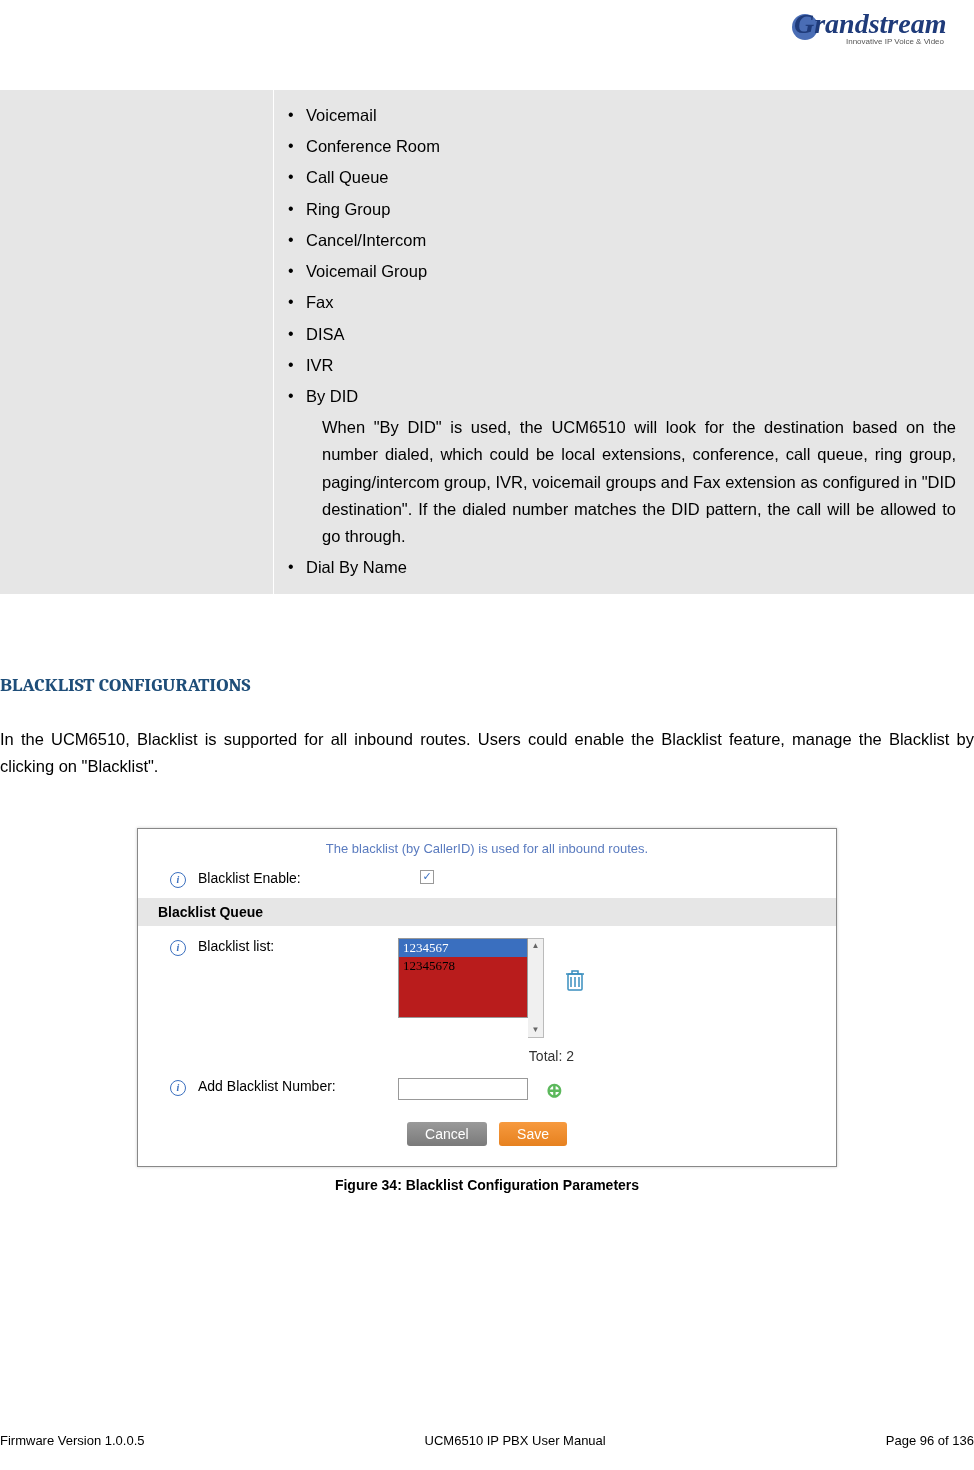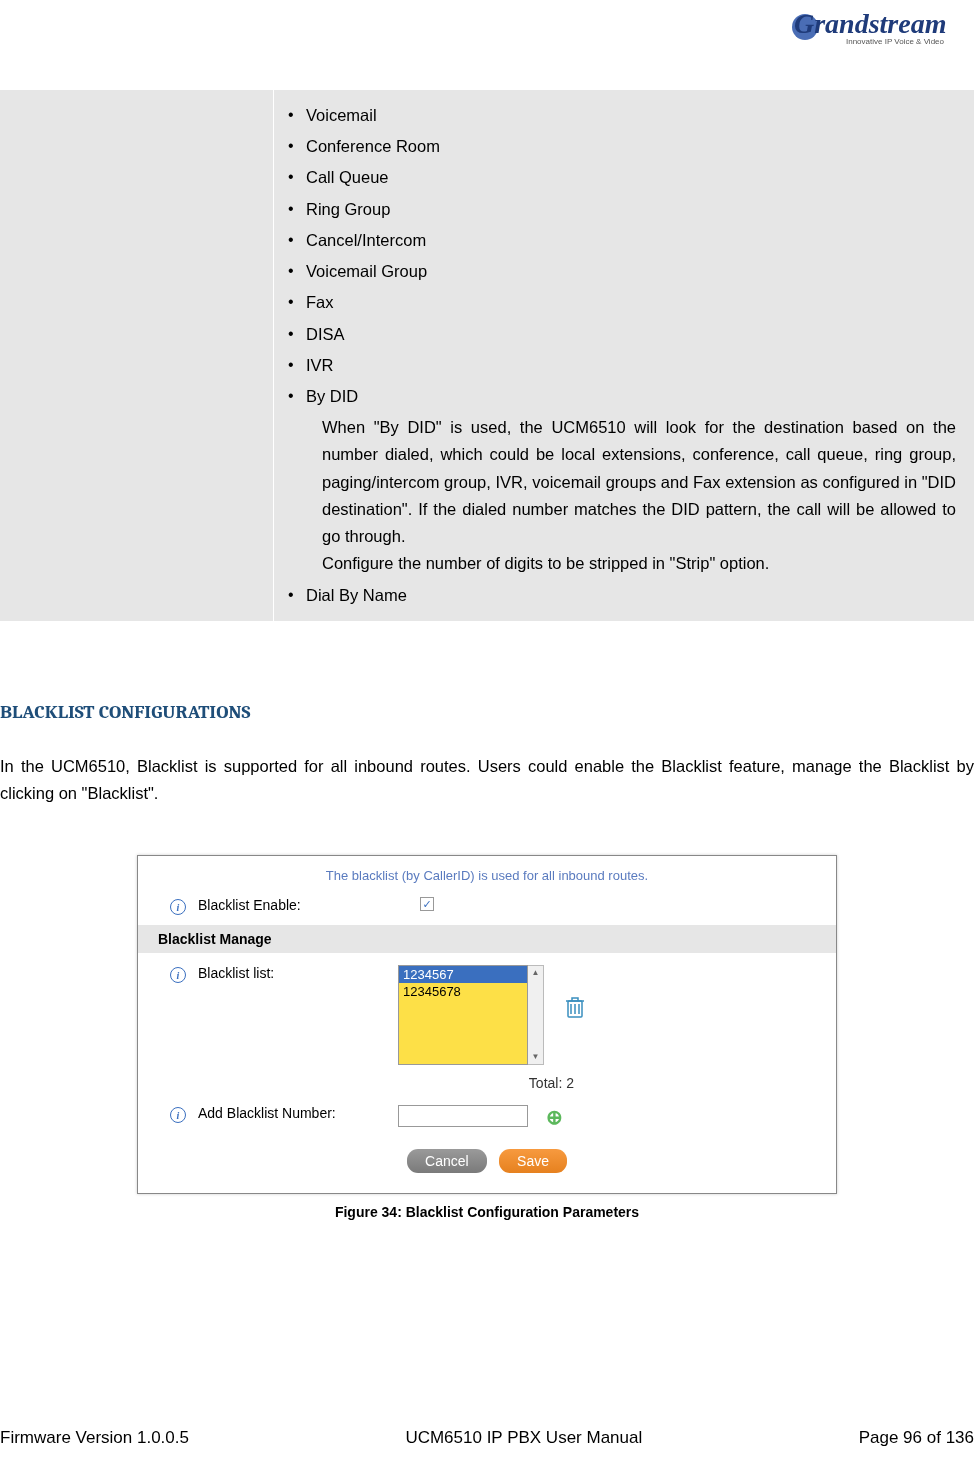--- a/index.html
+++ b/index.html
@@ -187,24 +187,25 @@
       font-size: 14px;
       font-weight: bold;
       margin: 6px -12px 12px -12px;
     }
     .listbox-wrapper {
       display: flex;
       align-items: flex-start;
     }
     .listbox {
       width: 130px;
-      height: 100px;
+      height: 80px;
       border: 1px solid #999;
       font-size: 13px;
-      background: #fde047;
+      background: #b91c1c;
+      font-family: Liberation Serif, serif;
     }
     .listbox-item {
       padding: 1px 4px;
     }
     .listbox-item.selected {
       background: #3a6fbf;
       color: #fff;
     }
     .scrollbar {
       width: 16px;
@@ -246,21 +247,21 @@
       font-size: 20px;
       font-weight: bold;
     }
     .dialog-footer {
       text-align: center;
       padding: 10px 0 14px 0;
     }
     .btn {
       display: inline-block;
       padding: 4px 18px;
-      border-radius: 11px;
+      border-radius: 3px;
       font-size: 14px;
       color: #fff;
       margin: 0 4px;
     }
     .btn-cancel {
       background: linear-gradient(#9a9a9a, #7a7a7a);
     }
     .btn-save {
       background: linear-gradient(#f79a3f, #e6811f);
     }
@@ -269,21 +270,21 @@
       font-size: 14px;
       font-weight: bold;
     }
     .footer {
       position: absolute;
       bottom: 22px;
       left: 0;
       width: 100%;
       display: flex;
       justify-content: space-between;
-      font-size: 17px;
+      font-size: 13px;
     }
     .footer-left { padding-left: 0; }
     .footer-right { padding-right: 0; }
     .content-wrap {
       padding: 0 0 0 0;
     }
   </style>
 </head>
 <body>
 
@@ -334,21 +335,20 @@
           </li>
           <li class="bullet-item">
             <span class="bullet-dot">•</span>
             <span class="bullet-text">IVR</span>
           </li>
           <li class="bullet-item">
             <span class="bullet-dot">•</span>
             <span class="bullet-text">By DID</span>
           </li>
           <div class="bullet-desc">When "By DID" is used, the UCM6510 will look for the destination based on the number dialed, which could be local extensions, conference, call queue, ring group, paging/intercom group, IVR, voicemail groups and Fax extension as configured in "DID destination". If the dialed number matches the DID pattern, the call will be allowed to go through.</div>
-          <div class="bullet-desc">Configure the number of digits to be stripped in "Strip" option.</div>
           <li class="bullet-item">
             <span class="bullet-dot">•</span>
             <span class="bullet-text">Dial By Name</span>
           </li>
         </ul>
     </div>
   </div>
 
   <div class="content-wrap">
     <div class="section-heading">BLACKLIST CONFIGURATIONS</div>
@@ -360,21 +360,21 @@
           <div class="dialog-desc">The blacklist (by CallerID) is used for all inbound routes.</div>
 
           <div class="dialog-row">
             <span class="info-icon">i</span>
             <span class="dialog-label">Blacklist Enable:</span>
             <div class="dialog-control">
               <span class="checkbox">✓</span>
             </div>
           </div>
 
-          <div class="subheader">Blacklist Manage</div>
+          <div class="subheader">Blacklist Queue</div>
 
           <div class="dialog-row">
             <span class="info-icon">i</span>
             <span class="dialog-label">Blacklist list:</span>
             <div class="dialog-control">
               <div class="listbox-wrapper">
                 <div class="listbox">
                   <div class="listbox-item selected">1234567</div>
                   <div class="listbox-item">12345678</div>
                 </div>

